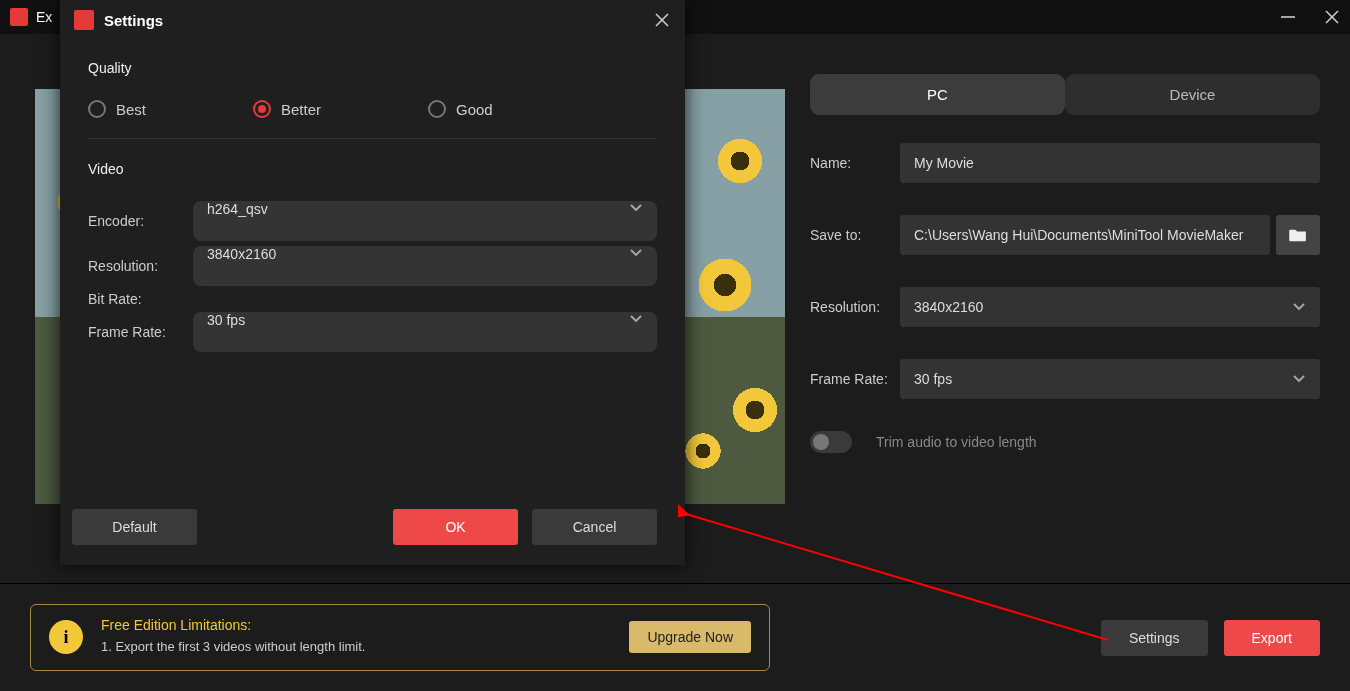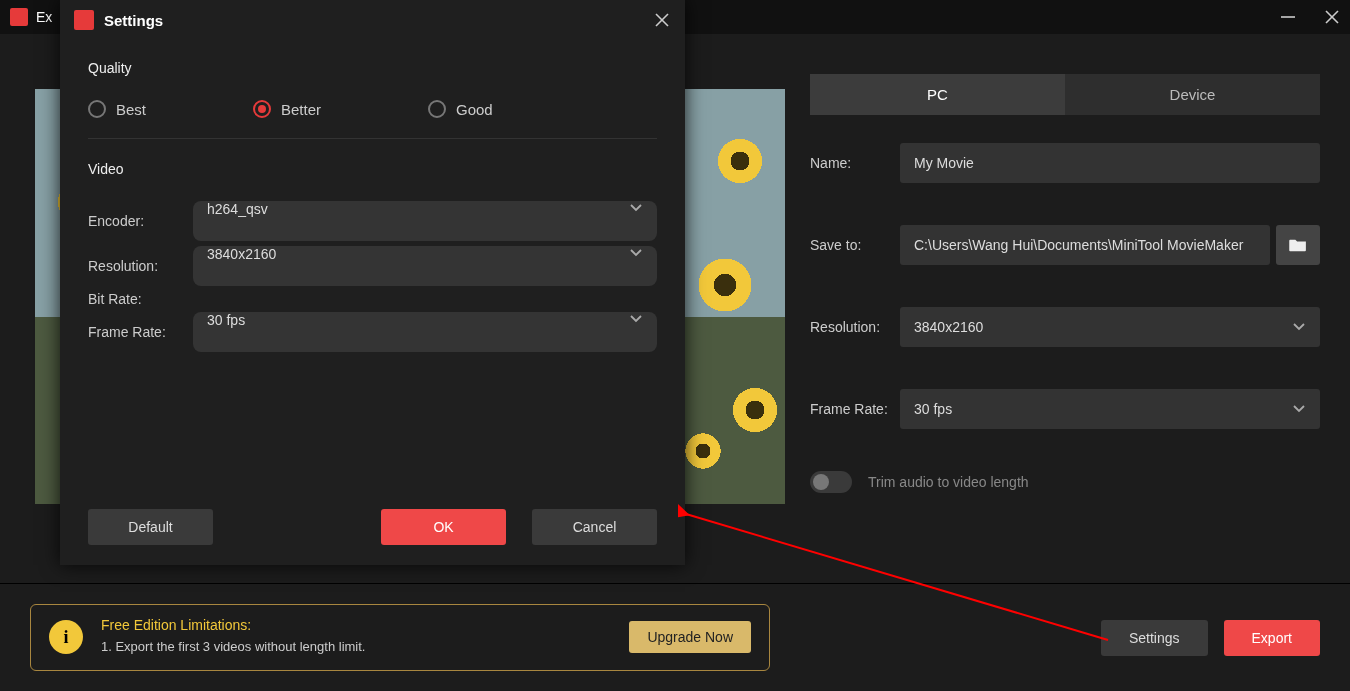--- a/index.html
+++ b/index.html
@@ -13,29 +13,29 @@
   .content { display: flex; height: calc(100% - 34px - 108px); }
   .left { width: 790px; position: relative; display:flex; align-items:center; justify-content:center; }
   .preview { position:absolute; left:35px; top:55px; width:750px; height:415px; background:linear-gradient(#87a0a5 0 55%, #4d5a40 55% 100%); }
   .flower { position:absolute; width:60px; height:60px; }
   .flower::before { content:''; position:absolute; inset:0; background:radial-gradient(circle at 50% 50%, #3a2f0d 0 22%, #f2c83a 22% 52%, transparent 52%); border-radius:50%; }
   .flower.f1{left:2%;top:20%;} .flower.f2{left:90%;top:10%;} .flower.f3{left:88%;top:40%;transform:scale(1.2);}
   .flower.f4{left:4%;top:60%;} .flower.f5{left:92%;top:70%;} .flower.f6{left:85%;top:80%;transform:scale(.8);}
   .vidicon { position:absolute; left:38px; bottom:-36px; width:20px; height:14px; border:2px solid #bbb; border-radius:2px; }
   .right { flex:1; padding: 40px 30px 0 20px; }
   .tabs { display:flex; margin-bottom: 28px; }
-  .tab { flex:1; text-align:center; padding:12px 0; background:#2e2e2e; color:#bbb; font-size:15px; cursor:pointer; }
+  .tab { flex:1; text-align:center; padding:12px 0; background:#2e2e2e; color:#bbb; font-size:15px; cursor:pointer;border-radius:9px; }
   .tab.active { background:#3c3c3c; color:#fff; }
-  .field-row { display:flex; align-items:center; margin-bottom: 42px; }
+  .field-row { display:flex; align-items:center; margin-bottom: 32px; }
   .field-row label { width:90px; font-size:14px; color:#ccc; }
   .field-row .input, .field-row .select { flex:1; height:40px; background:#333; border:none; color:#ddd; padding:0 14px; font-size:14px; border-radius:3px; display:flex; align-items:center; justify-content:space-between; }
   .select .chev { color:#999; }
   .folder-btn { width:44px; height:40px; margin-left:6px; background:#444; border-radius:3px; display:flex; align-items:center; justify-content:center; cursor:pointer; }
   .folder-btn svg { width:18px; height:14px; fill:#eee; }
-  .toggle-row { display:flex; align-items:center; gap:16px; margin-top:11px; }
+  .toggle-row { display:flex; align-items:center; gap:24px; margin-top:11px; }
   .toggle { width:42px; height:22px; background:#3a3a3a; border-radius:11px; position:relative; cursor:pointer; }
   .toggle::after { content:''; position:absolute; left:3px; top:3px; width:16px; height:16px; background:#777; border-radius:50%; }
   .toggle-label { color:#888; font-size:14px; }
   .footer { position:absolute; bottom:0; left:0; right:0; height:108px; border-top:1px solid #000; background:#1c1c1c; display:flex; align-items:center; padding:0 30px; }
   .limit-box { border:1px solid #a8863f; border-radius:6px; padding:12px 18px; display:flex; align-items:center; gap:18px; width:740px; }
   .info-icon { width:34px; height:34px; background:#f2c83a; border-radius:50%; display:flex; align-items:center; justify-content:center; color:#000; font-weight:bold; font-size:18px; font-family:Georgia,serif; }
   .limit-txt .hdr { color:#f2c83a; font-size:14px; margin-bottom:4px; }
   .limit-txt .line { color:#ccc; font-size:13px; line-height:1.6; }
   .upgrade-btn { margin-left:auto; background:#d9b96a; color:#222; padding:8px 18px; border-radius:3px; font-size:14px; cursor:pointer; }
   .footer-right { margin-left:auto; display:flex; gap:16px; }
@@ -54,21 +54,21 @@
   .radio-row .ritem { display:flex; align-items:center; gap:10px; font-size:15px; color:#ccc; cursor:pointer; }
   .radio-row .ritem:nth-child(1){width:165px;}
   .radio-row .ritem:nth-child(2){width:175px;}
   .radio { width:18px; height:18px; border:2px solid #777; border-radius:50%; display:inline-block; position:relative; }
   .radio.checked { border-color:#e63a3a; }
   .radio.checked::after { content:''; position:absolute; inset:3px; background:#e63a3a; border-radius:50%; }
   .divider { height:1px; background:#333; margin:10px 0 22px 0; }
   .mfield { display:flex; align-items:center; margin-bottom:5px; }
   .mfield label { width:105px; font-size:14px; color:#ccc; }
   .mfield .select { flex:1; height:40px; background:#343434; display:flex; justify-content:space-between; padding:0 14px; font-size:14px; color:#ddd; border-radius:8px; cursor:pointer; }
-  .modal-foot { position:absolute; bottom:20px; left:28px; right:28px; display:flex; gap:12px; }
+  .modal-foot { position:absolute; bottom:20px; left:12px; right:28px; display:flex; gap:0; }
   .modal-foot .btn { width:125px; text-align:center; }
   .modal-foot .spacer { flex:1; }
   .modal-foot .btn + .btn { margin-left:14px; }
   
   .arrow { position:absolute; left:678px; top:500px; width:440px; height:155px; z-index:20; pointer-events:none; }
   .chev-svg{width:14px;height:14px;}
   .x-svg{width:16px;height:16px;}
 </style>
 </head>
 <body>

